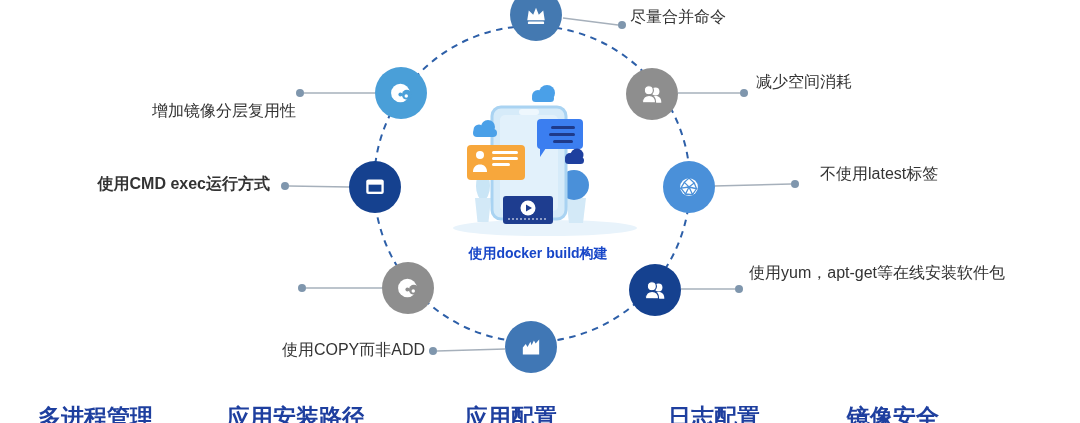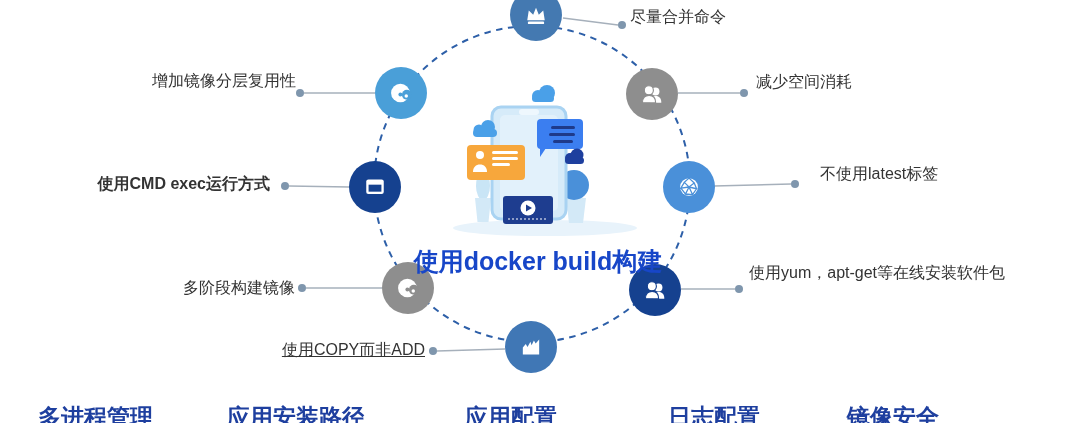--- a/index.html
+++ b/index.html
@@ -11,21 +11,21 @@
   .node{
     position:absolute;width:52px;height:52px;border-radius:50%;
     display:flex;align-items:center;justify-content:center;
   }
   .node svg{width:28px;height:28px;display:block;}
   .label{
     position:absolute;font-size:16px;color:#333333;white-space:nowrap;line-height:24px;
   }
   .center-title{
     position:absolute;left:400px;top:245px;width:276px;text-align:center;
-    font-size:25px;font-weight:bold;color:#1746c8;white-space:nowrap;
+    font-size:14px;font-weight:bold;color:#1746c8;white-space:nowrap;
   }
   .tab{
     position:absolute;top:402px;font-size:23px;font-weight:bold;color:#1e3f9f;white-space:nowrap;
   }
 </style>
 </head>
 <body>
 
 <div class="canvas">
 
@@ -174,24 +174,23 @@
       <circle cx="17" cy="13.5" r="4.2" fill="currentColor"></circle>
       <circle cx="11.5" cy="13.2" r="1.7" fill="currentColor"></circle>
       <circle cx="16.5" cy="14.5" r="1.5" fill="#fff"></circle>
     </svg>
   </div>
 
   <div class="label" style="left:630px;top:5px;">尽量合并命令</div>
   <div class="label" style="left:756px;top:70px;">减少空间消耗</div>
   <div class="label" style="left:820px;top:162px;">不使用latest标签</div>
   <div class="label" style="left:749px;top:261px;">使用yum，apt-get等在线安装软件包</div>
-  <div class="label" style="right:655px;top:338px;text-decoration:underline;">使用COPY而非ADD</div>
-  <div class="label" style="right:785px;top:276px;">多阶段构建镜像</div>
+  <div class="label" style="right:655px;top:338px;">使用COPY而非ADD</div>
   <div class="label" style="right:810px;top:172px;font-weight:bold;">使用CMD exec运行方式</div>
-  <div class="label" style="right:784px;top:69px;margin-left:29px;">增加镜像分层复用性</div>
+  <div class="label" style="right:784px;top:99px;margin-left:29px;">增加镜像分层复用性</div>
 
   <div class="center-title">使用docker build构建</div>
 
   <div class="tab" style="left:38px;">多进程管理</div>
   <div class="tab" style="left:227px;">应用安装路径</div>
   <div class="tab" style="left:465px;">应用配置</div>
   <div class="tab" style="left:668px;">日志配置</div>
   <div class="tab" style="left:847px;">镜像安全</div>
 
 </div>

